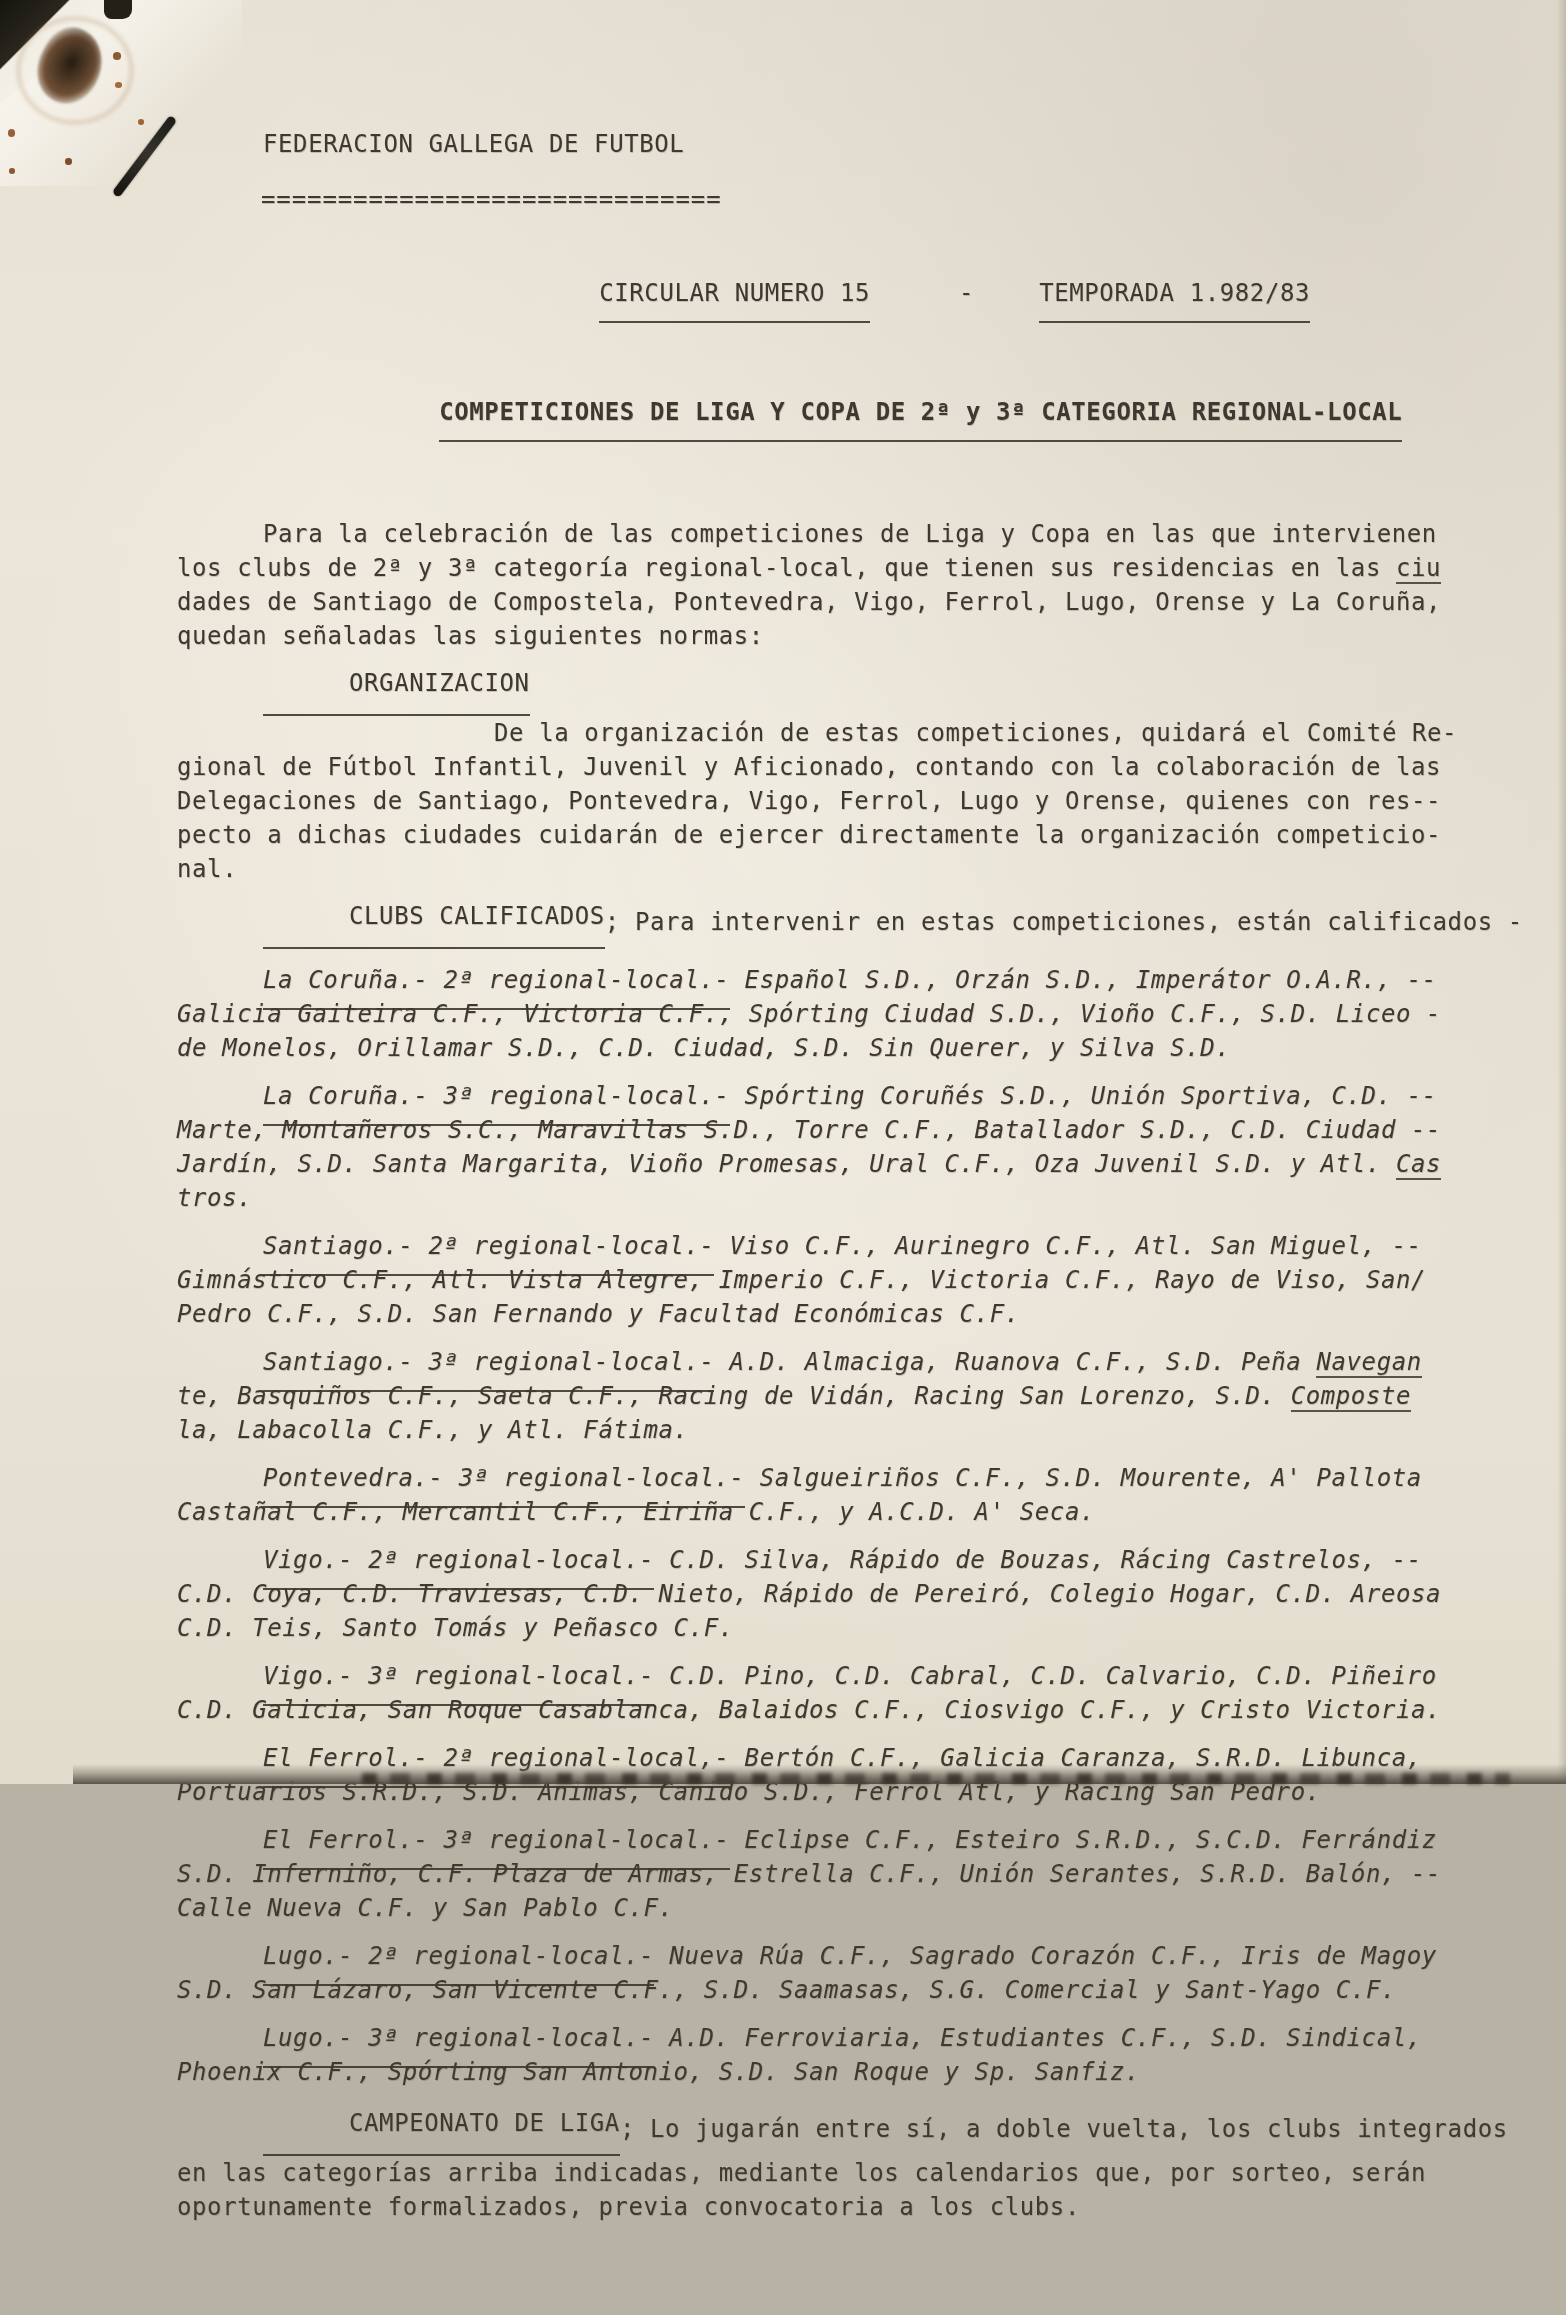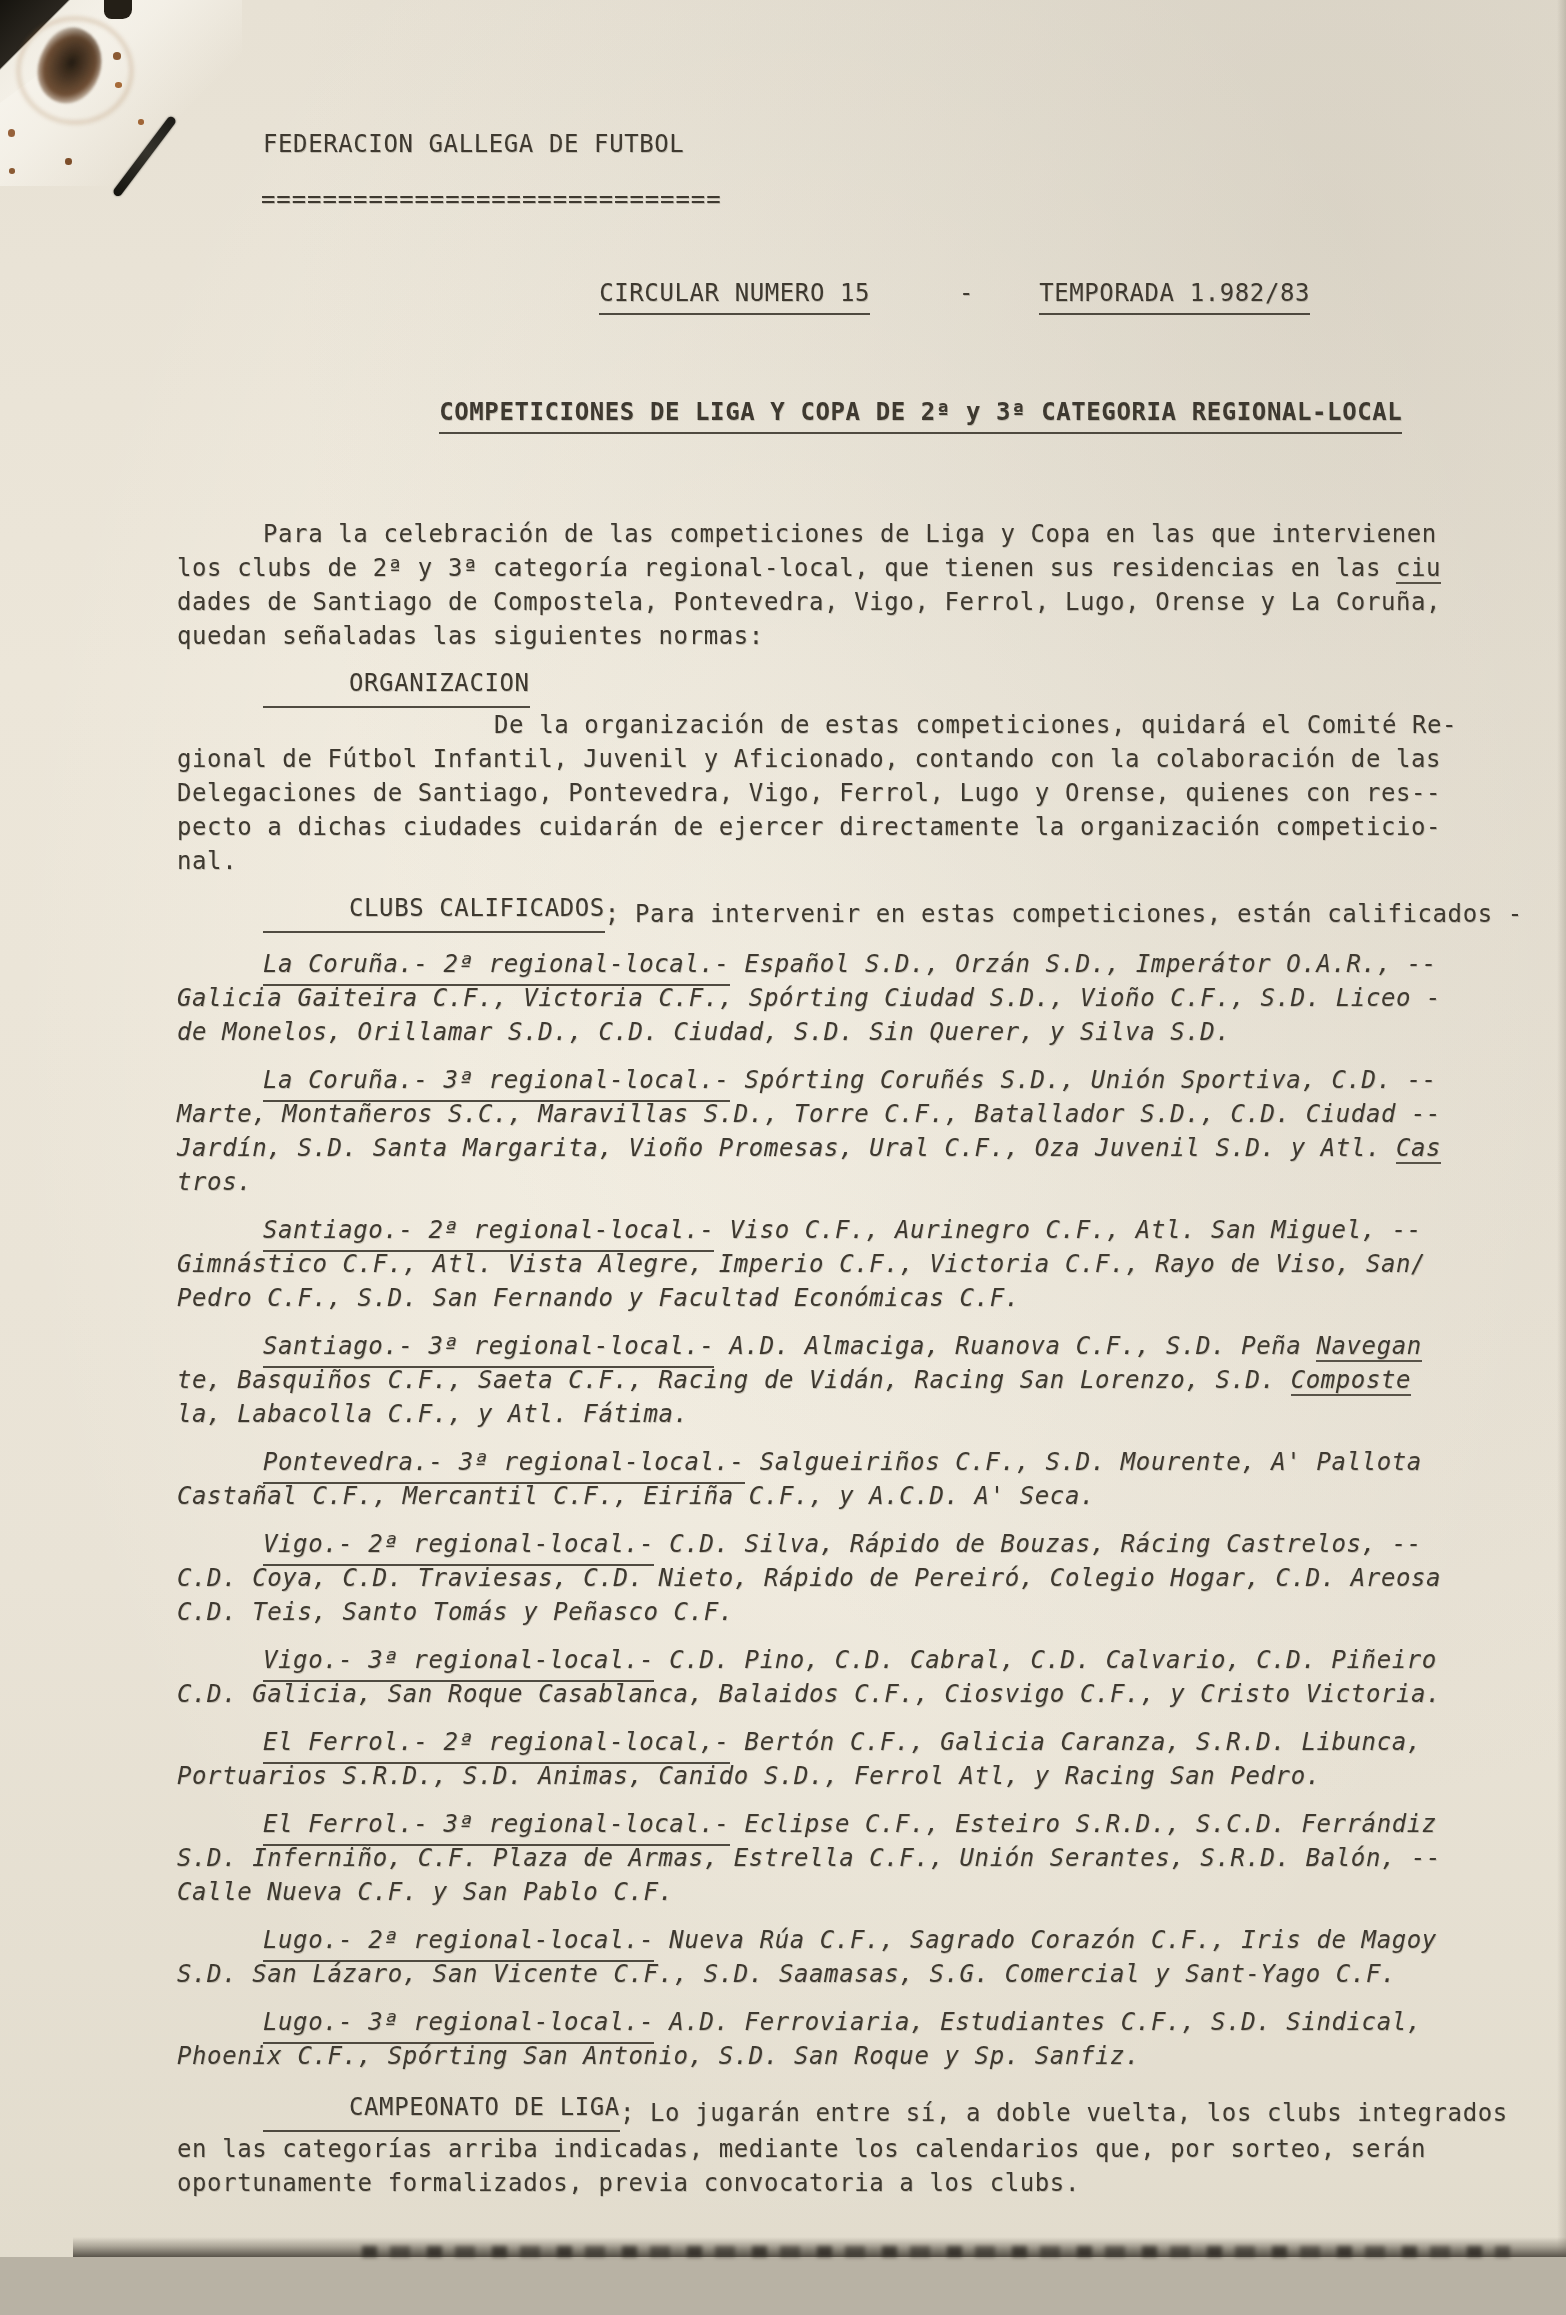--- a/index.html
+++ b/index.html
@@ -4,35 +4,35 @@
 <style>
   html,body{margin:0;padding:0;}
   body{
     width:1566px;height:2316px;
     font-family:"DejaVu Sans Mono","Liberation Mono",monospace;
     background:#b8b2a4;
     overflow:hidden;
   }
   .sheet{
     position:relative;
-    width:1566px;height:2257px;
+    width:1566px;height:1784px;
     background:
       radial-gradient(ellipse at 85% 10%, rgba(190,183,168,.35) 0%, rgba(190,183,168,0) 55%),
       radial-gradient(ellipse at 50% 45%, rgba(255,252,242,.5) 0%, rgba(255,252,242,0) 70%),
       linear-gradient(180deg,#e7e1d4 0%, #ece6d9 30%, #e9e3d6 70%, #e2dccd 100%);
     box-sizing:border-box;
     padding:127px 101px 0 177px;
     color:#3e3930;
     font-size:24px;
     line-height:34px;
     letter-spacing:0.6px;
     text-shadow:0.6px 0.6px 0 rgba(62,55,43,.22);
   }
   .line{white-space:pre;}
-  .u{border-bottom:2.3px solid rgba(52,47,38,.85); padding-bottom:6px;}
+  .u{border-bottom:2.3px solid rgba(52,47,38,.85); padding-bottom:14px;}
   .cu{border-bottom:2.3px solid rgba(52,47,38,.8);}
   .org-name{text-indent:86px;}
   .separator{margin-top:20.5px;text-indent:84px;letter-spacing:0.9px;}
   .circular{margin-top:26px;padding-left:362px;white-space:pre;}
   .circular .dash{margin:0 65px 0 89px;}
   .doc-title{margin-top:17px;padding-left:202px;font-weight:bold;}
   .intro{margin-top:54px;}
   .sec{margin-top:13px;}
   .sec-heading{display:inline-block;}
   .h-rest{position:relative;top:6px;}

